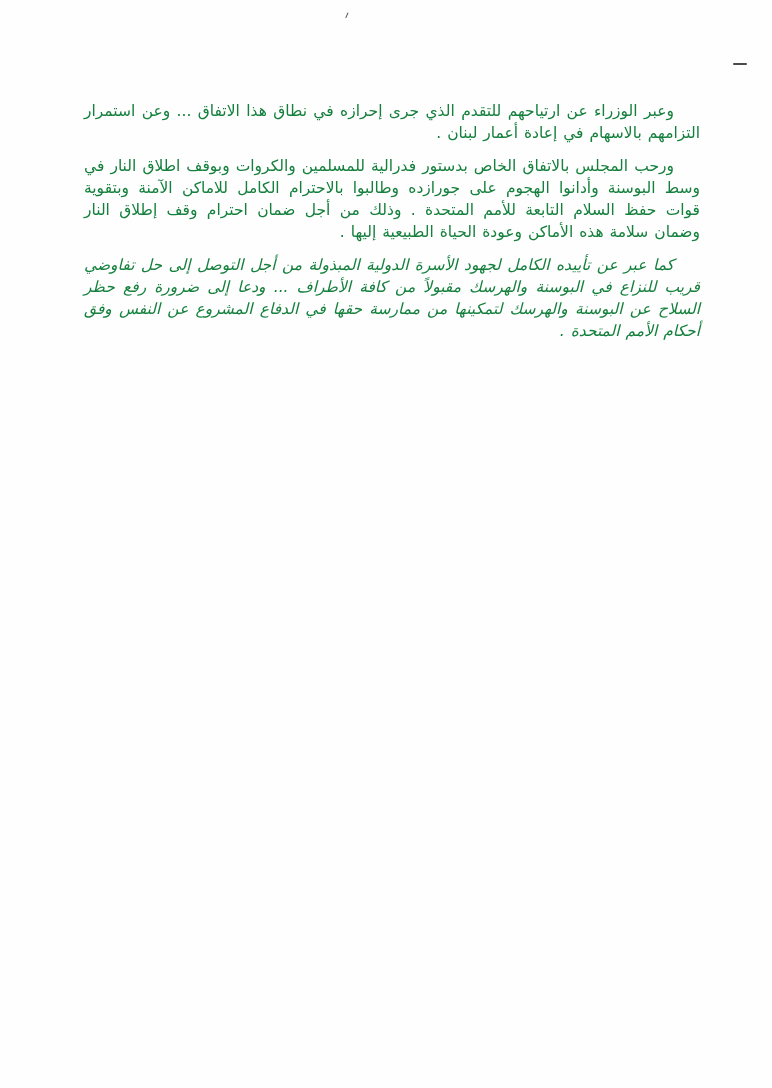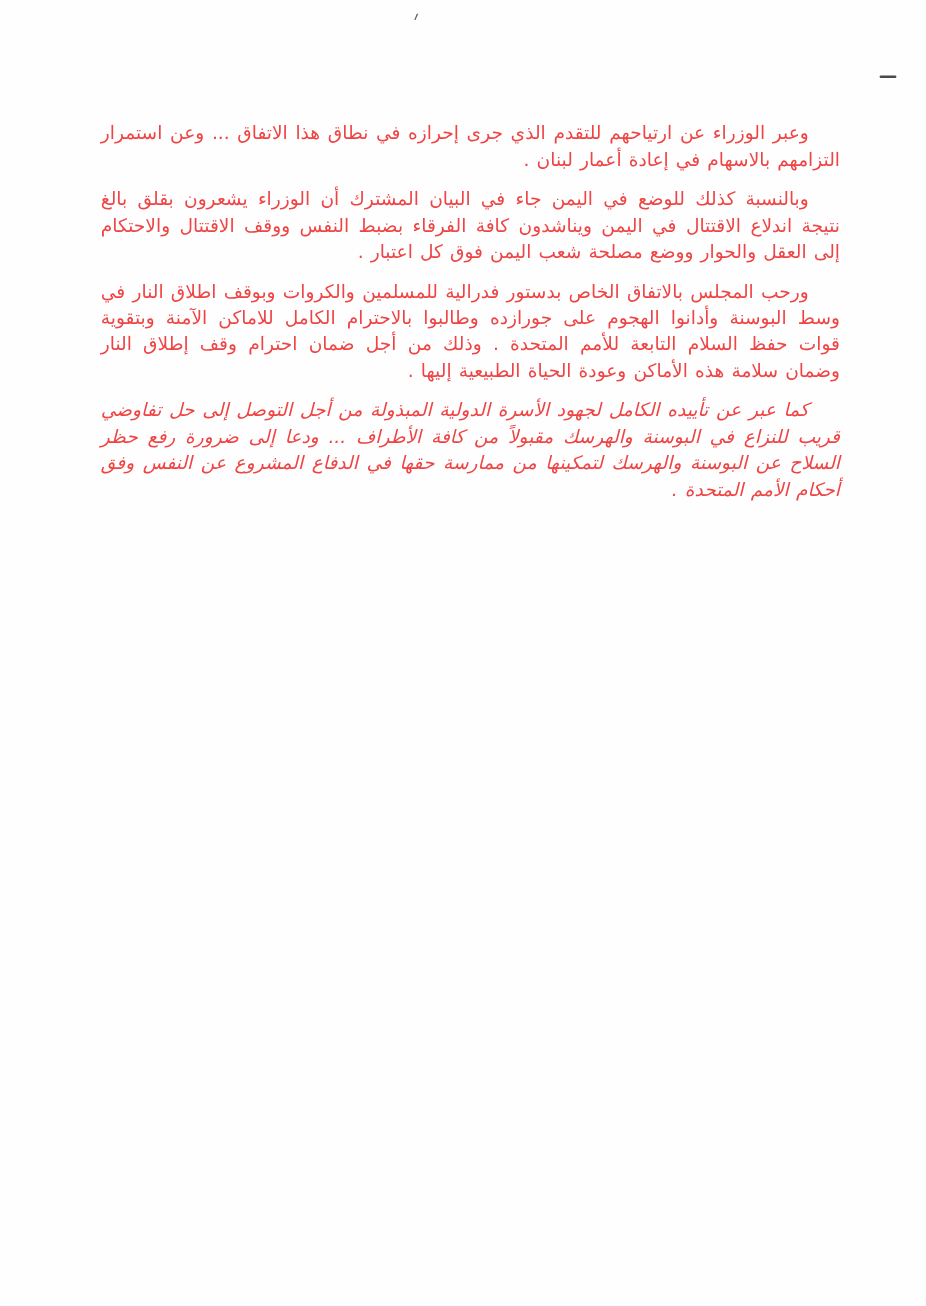--- a/index.html
+++ b/index.html
@@ -16,21 +16,21 @@
     font-family: "DejaVu Sans", sans-serif;
   }
   .text-block {
     position: absolute;
     top: 100px;
     left: 84px;
     right: 72px;
     direction: rtl;
     unicode-bidi: embed;
     text-align: justify;
-    color: #ef4444;
+    color: #15803d;
     font-size: 15.5px;
     line-height: 22px;
     font-family: "DejaVu Sans", sans-serif;
   }
   .text-block p {
     margin: 0 0 11px 0;
     text-indent: 26px;
     word-spacing: 1px;
   }
   .text-block p:last-child {
@@ -60,18 +60,17 @@
 <body>
 
 <div class="scan-page">
 
   <span class="artifact-dot">؍</span>
 
   <div class="artifact-dash"></div>
 
   <div class="text-block">
     <p>وعبر الوزراء عن ارتياحهم للتقدم الذي جرى إحرازه في نطاق هذا الاتفاق ... وعن استمرار التزامهم بالاسهام في إعادة أعمار لبنان .</p>
-    <p>وبالنسبة كذلك للوضع في اليمن جاء في البيان المشترك أن الوزراء يشعرون بقلق بالغ نتيجة اندلاع الاقتتال في اليمن ويناشدون كافة الفرقاء بضبط النفس ووقف الاقتتال والاحتكام إلى العقل والحوار ووضع مصلحة شعب اليمن فوق كل اعتبار .</p>
     <p>ورحب المجلس بالاتفاق الخاص بدستور فدرالية للمسلمين والكروات وبوقف اطلاق النار في وسط البوسنة وأدانوا الهجوم على جورازده وطالبوا بالاحترام الكامل للاماكن الآمنة وبتقوية قوات حفظ السلام التابعة للأمم المتحدة . وذلك من أجل ضمان احترام وقف إطلاق النار وضمان سلامة هذه الأماكن وعودة الحياة الطبيعية إليها .</p>
     <p>كما عبر عن تأييده الكامل لجهود الأسرة الدولية المبذولة من أجل التوصل إلى حل تفاوضي قريب للنزاع في البوسنة والهرسك مقبولاً من كافة الأطراف ... ودعا إلى ضرورة رفع حظر السلاح عن البوسنة والهرسك لتمكينها من ممارسة حقها في الدفاع المشروع عن النفس وفق أحكام الأمم المتحدة .</p>
   </div>
 
 </div>
 
 </body></html>

